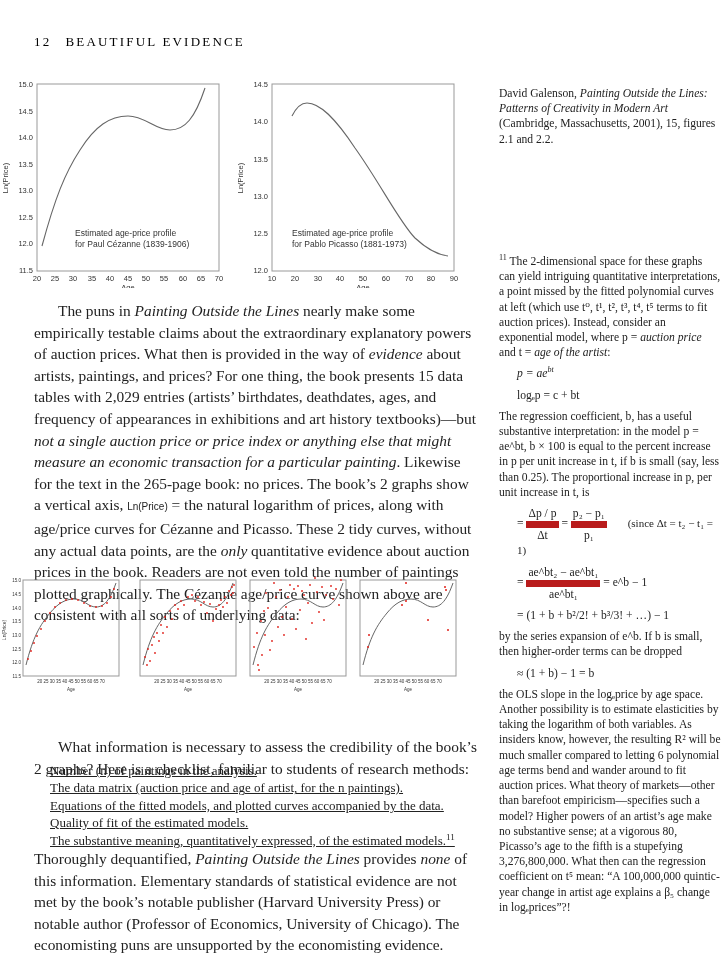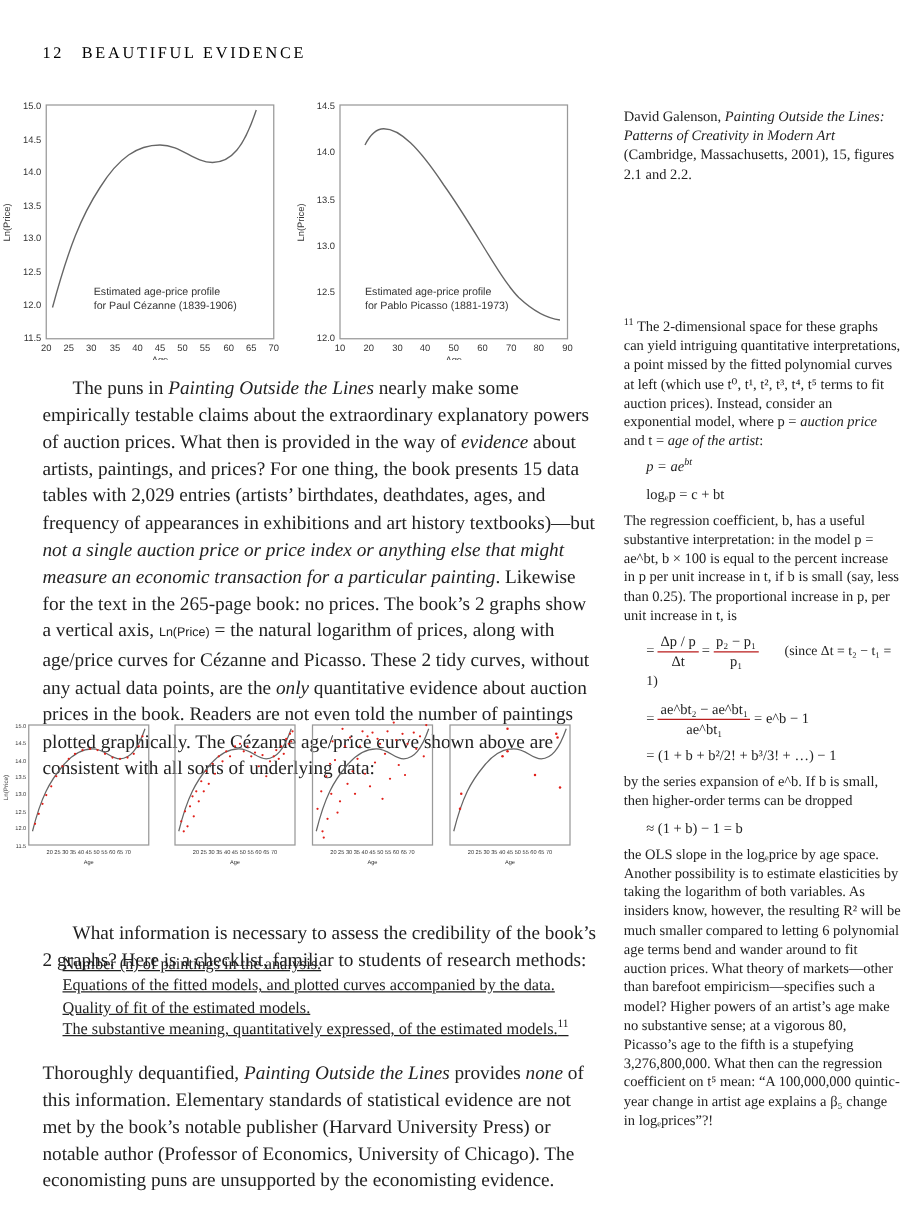--- a/index.html
+++ b/index.html
@@ -12,21 +12,21 @@
   .main { position:absolute; left:34px; width:445px; font-size:15.4px; line-height:21.6px; color:#222; }
   .main p { margin:0; }
   .indent { text-indent:24px; }
   .sansinline { font-family:"Liberation Sans","DejaVu Sans",sans-serif; font-size:10px; }
   .checklist { position:absolute; left:50px; top:776px; font-size:13px; line-height:17.4px; color:#222;text-decoration:underline; }
   .checklist div { margin:0; }
   .side { position:absolute; left:499px; width:222px; font-size:11.6px; line-height:15.2px; color:#222; }
   .side p { margin:0; }
   .eq { padding-left:18px; margin:6px 0 !important; }
   .frac { display:inline-block; vertical-align:middle; text-align:center; }
-  .frac .n { display:block; border-bottom:1px solid #b91c1c; padding:0 2px; }
+  .frac .n { display:block; border-bottom:7px solid #b91c1c; padding:0 2px; }
   .frac .d { display:block; padding:0 2px; }
   sup, sub { font-size:70%; line-height:0; }
   .red-dot { fill:#e0201a; }
 </style>
 </head>
 <body>
 
 <div class="running-head">
   <span class="num">12</span><span>BEAUTIFUL EVIDENCE</span>
 </div>
@@ -265,20 +265,21 @@
     </g>
   </svg>
 </div>
 
 <div class="main" style="top:736px;">
   <p class="indent">What information is necessary to assess the credibility of the book’s 2 graphs? Here is a checklist, familiar to students of research methods:</p>
 </div>
 
 <div class="checklist" style="top:762px;">
   <div>Number (n) of paintings in the analysis.</div>
+  <div>The data matrix (auction price and age of artist, for the n paintings).</div>
   <div>Equations of the fitted models, and plotted curves accompanied by the data.</div>
   <div>Quality of fit of the estimated models.</div>
   <div><span>The substantive meaning, quantitatively expressed, of the estimated models.</span><sup>11</sup></div>
 </div>
 
 <div class="main" style="top:848px;">
   <p><span>Thoroughly dequantified, </span><i>Painting Outside the Lines</i><span> provides </span><i>none</i><span> of this information. Elementary standards of statistical evidence are not met by the book’s notable publisher (Harvard University Press) or notable author (Professor of Economics, University of Chicago). The economisting puns are unsupported by the economisting evidence.</span></p>
 </div>
 
 <div class="side" style="top:254px;">

